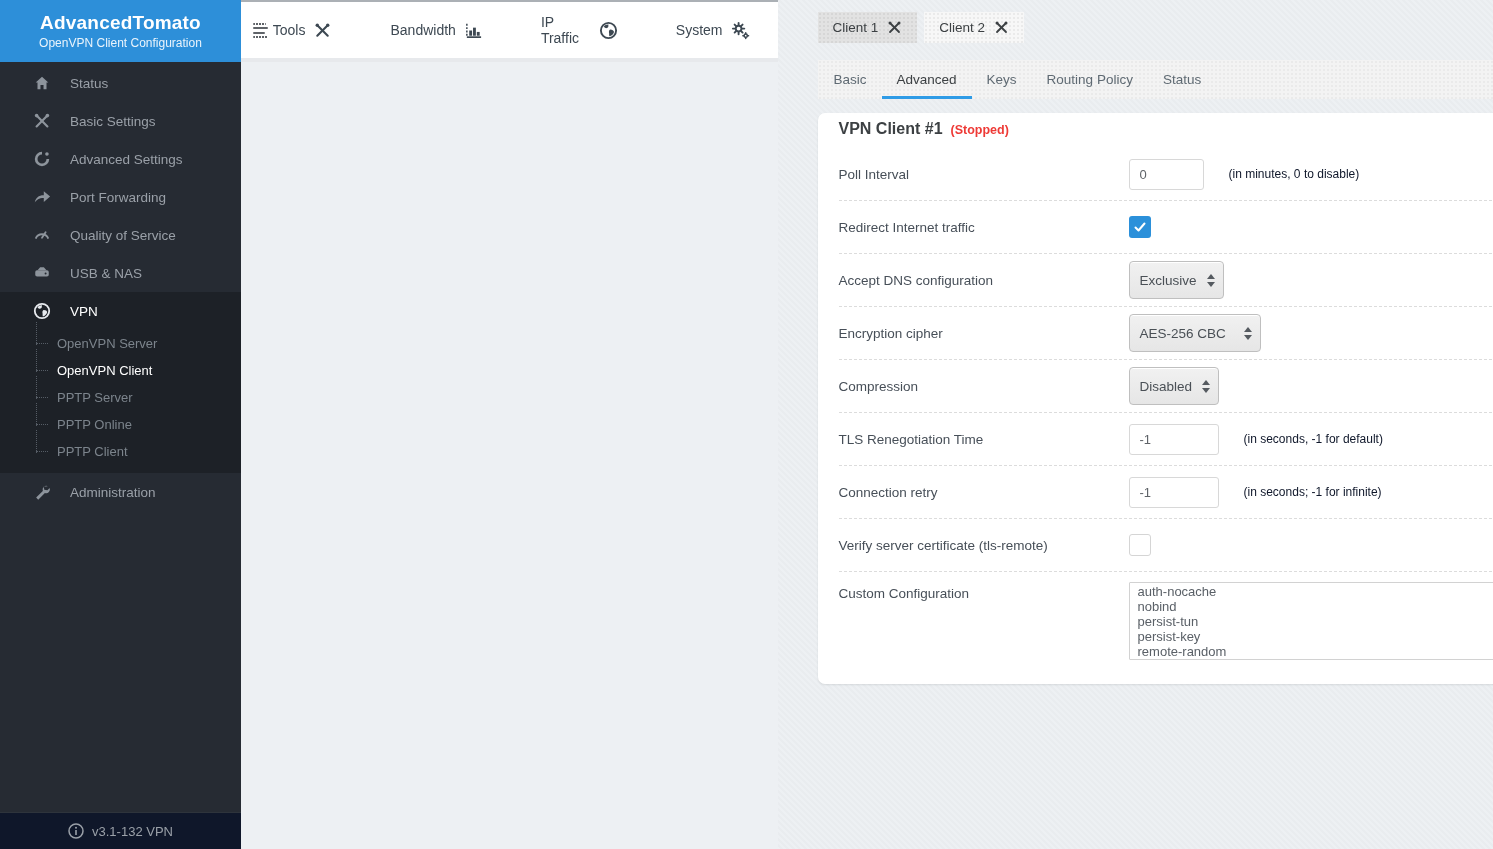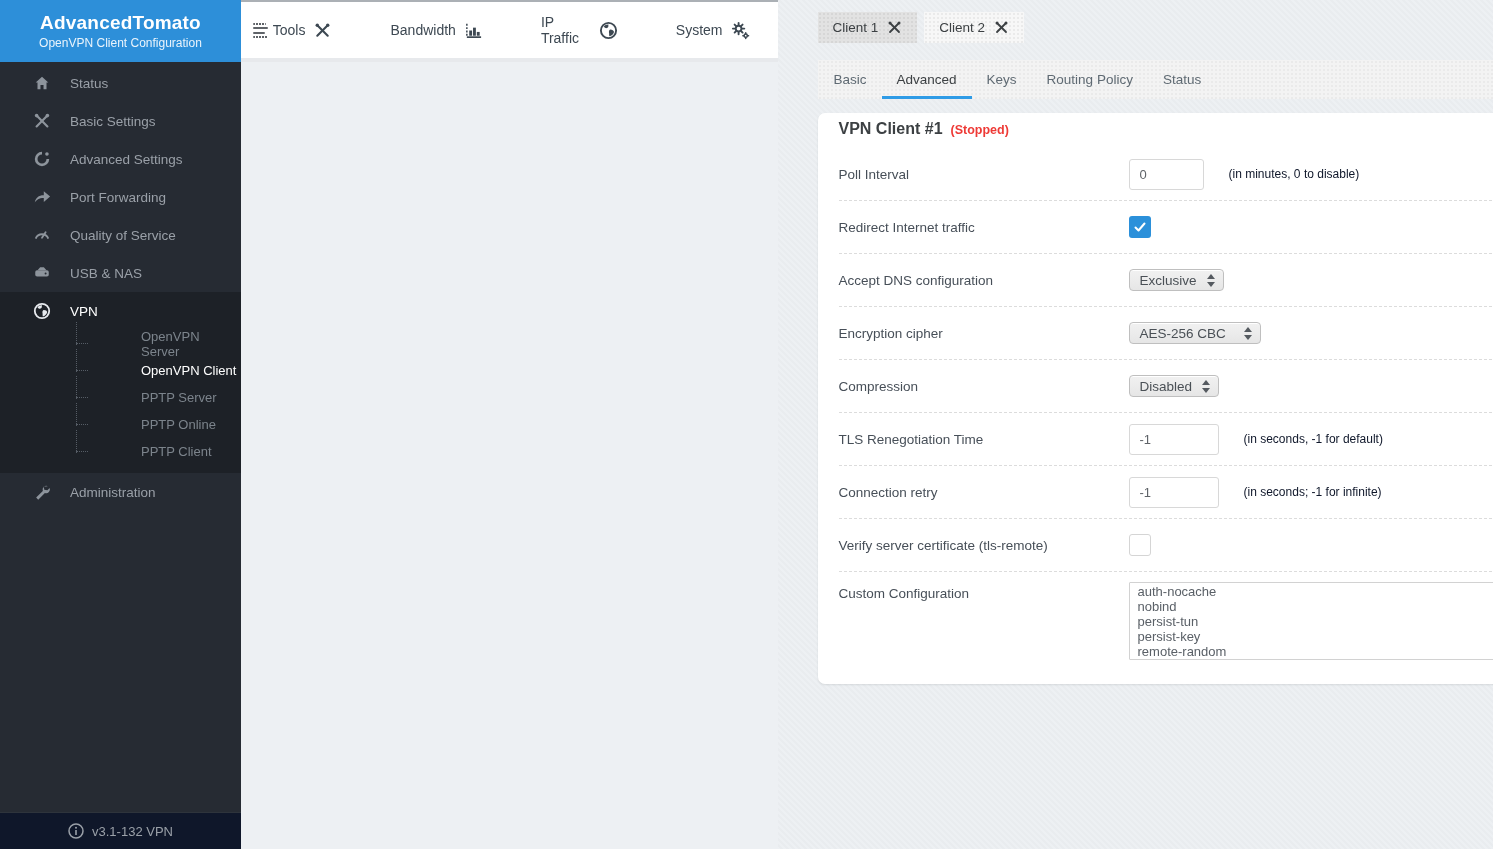--- a/index.html
+++ b/index.html
@@ -32,21 +32,21 @@
     padding-left:33px; color:#9aa0a8; cursor:pointer; font-size:13.5px;
   }
   .nav-item .icn { width:18px; height:18px; color:#8d949c; flex:0 0 18px; display:flex; align-items:center; justify-content:center; }
 
   .vpn-block { background:#1d2127; padding-bottom:8px; }
   .vpn-block .nav-item { color:#ffffff; }
   .vpn-block .nav-item .icn { color:#e7eaee; }
 
   .sub-item {
     height:27px; display:flex; align-items:center;
-    padding-left:72px; color:#7c848c; font-size:13px; cursor:pointer; position:relative;gap:44px;
+    padding-left:32px; color:#7c848c; font-size:13px; cursor:pointer; position:relative;
   }
   .sub-item .tree {
     width:17px; height:27px; margin-right:8px; position:relative; flex:0 0 17px;
   }
   .sub-item .tree::before {
     content:""; position:absolute; left:4px; top:-8px; bottom:12px;
     border-left:1px dotted #565d66;
   }
   .sub-item .tree::after {
     content:""; position:absolute; left:4px; top:13px; width:12px;
@@ -150,21 +150,21 @@
 
   .cbox {
     width:22px; height:22px; border-radius:3px; cursor:pointer;
     display:flex; align-items:center; justify-content:center;
   }
   .cbox.checked { background:#2b90da; }
   .cbox.unchecked { background:#fff; border:1px solid #d5d5d5; }
   .cbox svg { width:12px; height:12px; }
 
   .sel {
-    height:22px; display:inline-flex; align-items:center; gap:10px;
+    height:38px; display:inline-flex; align-items:center; gap:10px;
     padding:0 8px 0 10px; cursor:pointer;
     background:linear-gradient(#f1f1f1,#e6e6e6);
     border:1px solid #bfbfbf; border-radius:4px;
     box-shadow:0 1px 0 rgba(255,255,255,.9), inset 0 1px 0 #fff;
     color:#4a5056; font-size:13.5px;
   }
   .sel .spin { display:flex; flex-direction:column; gap:3px; }
   .sel .spin i { display:block; width:0; height:0; border-left:4px solid transparent; border-right:4px solid transparent; }
   .sel .spin i.up { border-bottom:5px solid #555a60; }
   .sel .spin i.dn { border-top:5px solid #555a60; }

